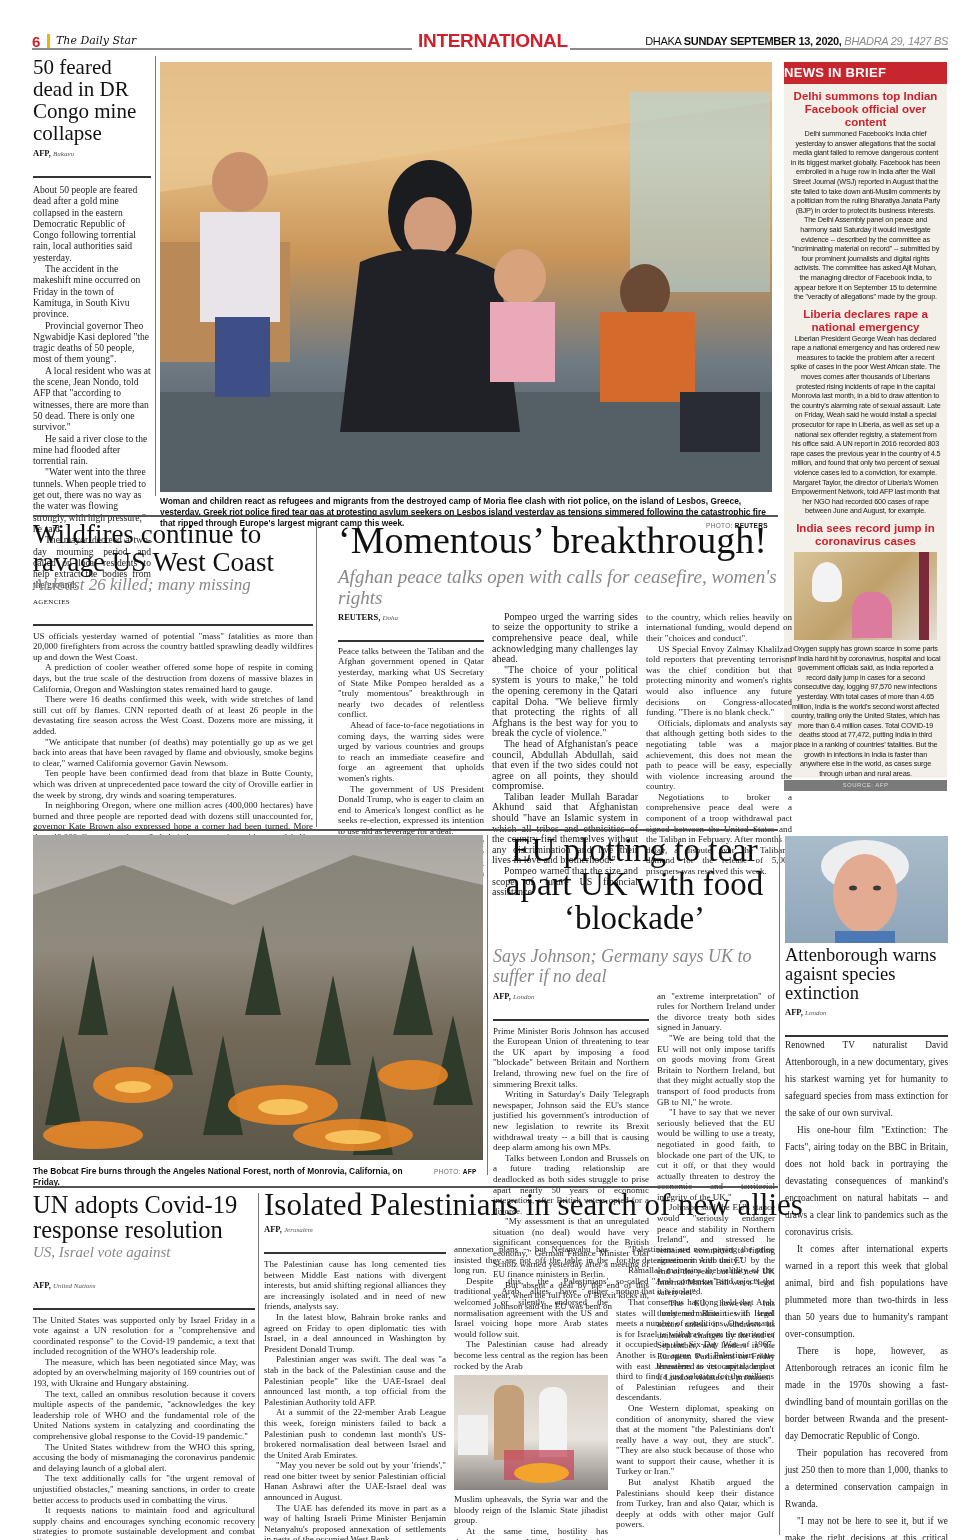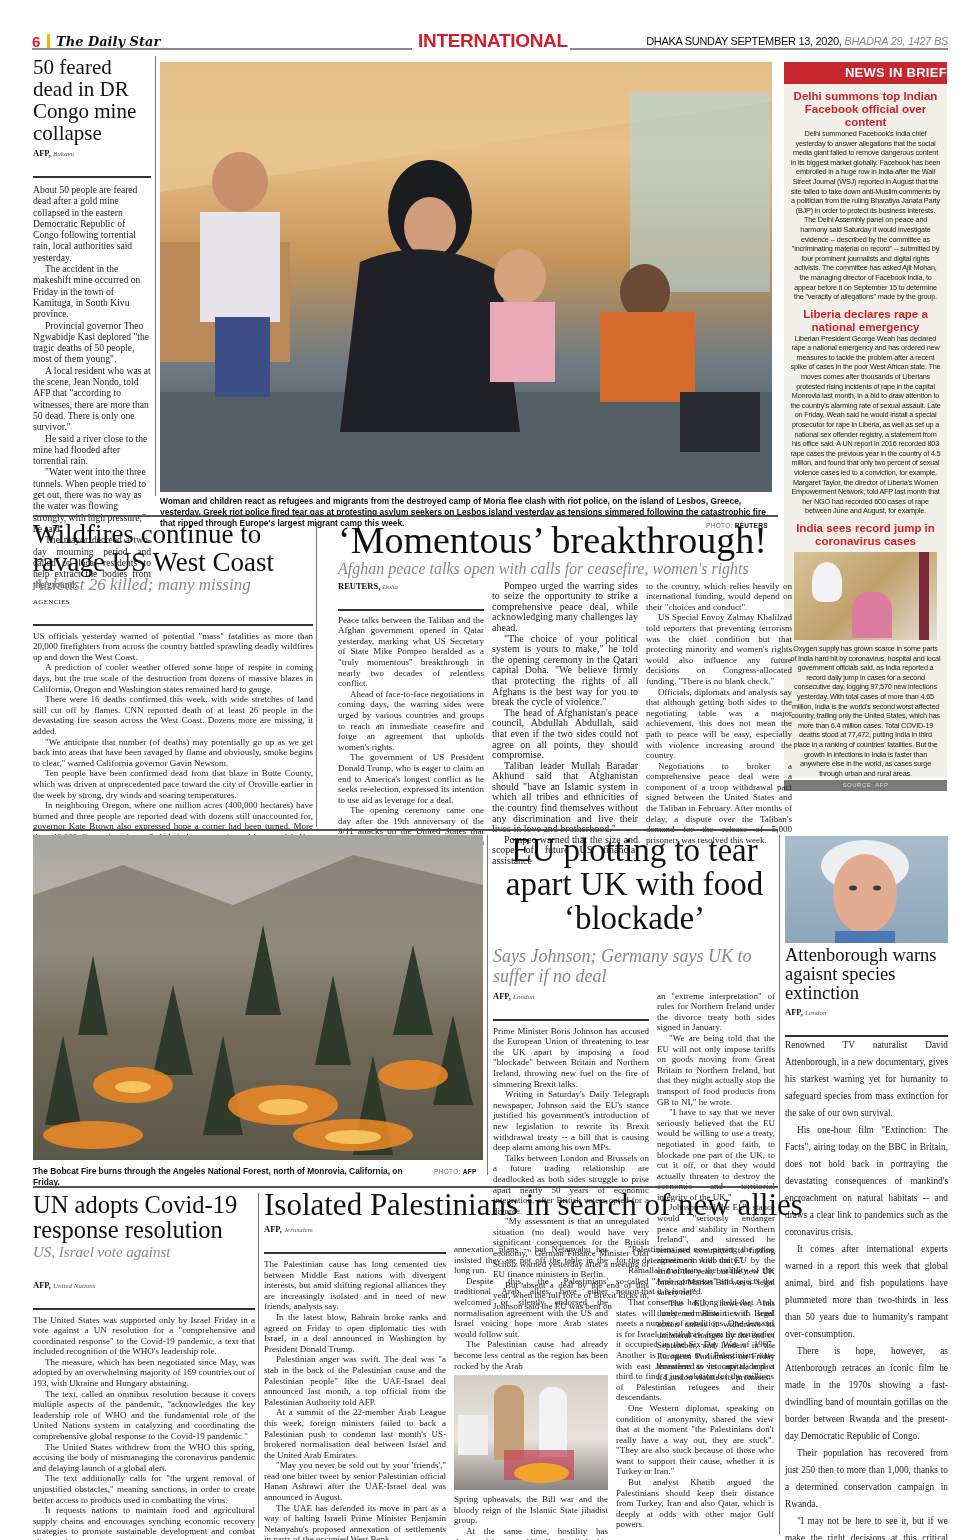--- a/index.html
+++ b/index.html
@@ -1,40 +1,40 @@
 <!DOCTYPE html>
 <html><head>
 <meta charset="utf-8">
 <style>
 *{box-sizing:border-box;margin:0;padding:0}
 body{width:980px;height:1540px;background:#fff;position:relative;font-family:"Liberation Serif","DejaVu Serif",serif;color:#1a1a1a;overflow:hidden}
 .abs{position:absolute}
 .hdr-line{position:absolute;top:48px;height:2px;background:#8a8a8a}
 .pgnum{left:32px;top:33px;font-family:"Liberation Sans",sans-serif;font-weight:bold;color:#d21f2b;font-size:15px}
 .bar{left:47px;top:34px;width:3px;height:14px;background:#f0b400}
-.mast{left:56px;top:34px;font-family:"DejaVu Serif",serif;font-size:13px;font-style:italic;font-weight:bold;color:#111}
+.mast{left:56px;top:34px;font-family:"DejaVu Serif",serif;font-size:11px;font-style:italic;font-weight:normal;color:#111}
 .section{left:418px;top:30px;font-family:"Liberation Sans",sans-serif;font-weight:bold;color:#d21f2b;font-size:19px;letter-spacing:-.3px}
 .dateline{right:32px;top:35px;font-family:"Liberation Sans",sans-serif;font-size:11px;color:#111;letter-spacing:-.3px}
-.dateline b{font-weight:normal}
+.dateline b{font-weight:bold}
 .dateline i{color:#8a8a8a;font-style:italic}
 .hl{font-family:"Liberation Serif",serif;color:#111;line-height:1.05;font-weight:normal}
 .deck{font-family:"Liberation Serif",serif;font-style:italic;color:#888;line-height:1.1}
 .byline{font-family:"Liberation Serif",serif;font-size:8.5px;color:#111;border-bottom:2px solid #333;padding-bottom:18px}
 .byline i{font-size:7px;color:#555}
 .body{font-family:"Liberation Serif",serif;font-size:9.4px;line-height:11.2px;text-align:justify;color:#222}
 .body p{text-indent:12px}
 .body p.first{text-indent:0}
 .vrule{position:absolute;width:1px;background:#777}
 .hrule{position:absolute;height:2px;background:#555}
 .photo{position:absolute;overflow:hidden}
 .caption{font-family:"Liberation Sans",sans-serif;font-weight:bold;font-size:8.4px;line-height:11px;color:#111}
 .credit{font-family:"Liberation Sans",sans-serif;font-size:6.5px;color:#666;letter-spacing:.3px}
 .credit b{color:#111}
 .brief{left:784px;top:62px;width:163px;height:716px;background:#f2f0e8}
-.brief-head{left:784px;top:62px;width:163px;height:22px;background:#c8262e;color:#fff;font-family:"Liberation Sans",sans-serif;font-weight:bold;font-size:13px;text-align:right;line-height:22px;letter-spacing:.3px}
+.brief-head{left:784px;top:62px;width:163px;height:22px;background:#c8262e;color:#fff;font-family:"Liberation Sans",sans-serif;font-weight:bold;font-size:13px;text-align:left;line-height:22px;letter-spacing:.3px}
 .brief h3{font-family:"Liberation Sans",sans-serif;font-weight:bold;color:#d21f2b;font-size:11.5px;line-height:13px;text-align:center}
 .brief-text{font-family:"Liberation Sans",sans-serif;font-size:7.3px;line-height:9.6px;text-align:center;color:#222;letter-spacing:-.2px}
 .brief-src{left:784px;top:780px;width:163px;height:11px;background:#7a7a7a;color:#ddd;font-family:"Liberation Sans",sans-serif;font-size:6px;text-align:center;line-height:11px;letter-spacing:.5px}
 </style>
 </head>
 <body>
 
 <div class="abs pgnum">6</div>
 <div class="abs bar"></div>
 <div class="abs mast">The Daily Star</div>
@@ -117,21 +117,21 @@
     <p>There were 16 deaths confirmed this week, with wide stretches of land still cut off by flames. CNN reported death of at least 26 people in the devastating fire season across the West Coast. Dozens more are missing, it added.</p>
     <p>"We anticipate that number (of deaths) may potentially go up as we get back into areas that have been ravaged by flame and obviously, smoke begins to clear," warned California governor Gavin Newsom.</p>
     <p>Ten people have been confirmed dead from that blaze in Butte County, which was driven at unprecedented pace toward the city of Oroville earlier in the week by strong, dry winds and soaring temperatures.</p>
     <p>In neighboring Oregon, where one million acres (400,000 hectares) have burned and three people are reported dead with dozens still unaccounted for, governor Kate Brown also expressed hope a corner had been turned. More than 40,000 Oregonians have fled their homes so far, with around half a million under evacuation warnings, Brown told a press conference -- clarifying previous higher figures given by state officials.</p>
   </div>
 </div>
 <div class="vrule" style="left:316px;top:522px;height:305px"></div>
 
 <div class="abs" style="left:338px;top:520px;width:456px">
   <h2 class="hl" style="font-size:38px;line-height:40px">‘Momentous’ breakthrough!</h2>
-  <div class="deck" style="font-size:16px;margin-top:0">Afghan peace talks open with calls for ceasefire, women's rights</div>
+  <div class="deck" style="font-size:19px;margin-top:7px">Afghan peace talks open with calls for ceasefire, women's rights</div>
   <div style="display:flex;gap:8px;margin-top:3px">
     <div style="width:146px">
       <div class="byline"><b>REUTERS,</b> <i>Doha</i></div>
       <div class="body" style="margin-top:4px;font-size:9px;line-height:10.6px">
         <p class="first">Peace talks between the Taliban and the Afghan government opened in Qatar yesterday, marking what US Secretary of State Mike Pompeo heralded as a "truly momentous" breakthrough in nearly two decades of relentless conflict.</p>
         <p>Ahead of face-to-face negotiations in coming days, the warring sides were urged by various countries and groups to reach an immediate ceasefire and forge an agreement that upholds women's rights.</p>
         <p>The government of US President Donald Trump, who is eager to claim an end to America's longest conflict as he seeks re-election, expressed its intention to use aid as leverage for a deal.</p>
         <p>The opening ceremony came one day after the 19th anniversary of the 9/11 attacks on the United States that triggered its military involvement in Afghanistan.</p>
       </div>
     </div>
@@ -272,21 +272,21 @@
         <p>The Palestinian cause had already become less central as the region has been rocked by the Arab</p>
       </div>
       <div style="margin:4px 0;height:115px;background:linear-gradient(180deg,#d6cfc5 0%,#e8e3dc 55%,#8a8580 100%);position:relative">
         <div style="position:absolute;left:40px;top:10px;width:30px;height:75px;background:#c3a07a;border-radius:12px 12px 0 0"></div>
         <div style="position:absolute;left:85px;top:12px;width:28px;height:70px;background:#f3f3f3;border-radius:12px 12px 0 0"></div>
         <div style="position:absolute;left:4px;top:40px;width:30px;height:40px;background:#f0f0f0"></div>
         <div style="position:absolute;left:50px;top:75px;width:70px;height:30px;background:#c44b5d;opacity:.75"></div>
         <div style="position:absolute;left:60px;top:88px;width:55px;height:20px;background:#f3a42d;border-radius:50%"></div>
       </div>
       <div class="body" style="font-size:9px;line-height:10.6px">
-        <p class="first">Spring upheavals, the Bill war and the bloody reign of the Islamic State jihadist group.</p>
+        <p class="first">Muslim upheavals, the Syria war and the bloody reign of the Islamic State jihadist group.</p>
         <p>At the same time, hostility has deepened between US ally Saudi Arabia and Iran, its Shia Muslim rival which supports proxy forces from Syria to Lebanon.</p>
 
       </div>
     </div>
     <div class="body" style="width:158px;margin-top:20px;font-size:9px;line-height:10.6px">
       <p>"Palestinians are now paying the price for the deterioration in Arab unity."</p>
       <p>Ramallah maintains the validity of the so-called "Arab consensus" and rejects the notion that it is isolated.</p>
       <p>That consensus has long held that Arab states will only normalise ties if Israel meets a number of conditions. One demand is for Israel to withdraw from the territories it occupied in the Six-Day War of 1967. Another is to agree to a Palestinian state with east Jerusalem as its capital, and a third to find a just solution for the millions of Palestinian refugees and their descendants.</p>
       <p>One Western diplomat, speaking on condition of anonymity, shared the view that at the moment "the Palestinians don't really have a way out, they are stuck". "They are also stuck because of those who want to support their cause, whether it is Turkey or Iran."</p>
       <p>But analyst Khatib argued the Palestinians should keep their distance from Turkey, Iran and also Qatar, which is deeply at odds with other major Gulf powers.</p>

